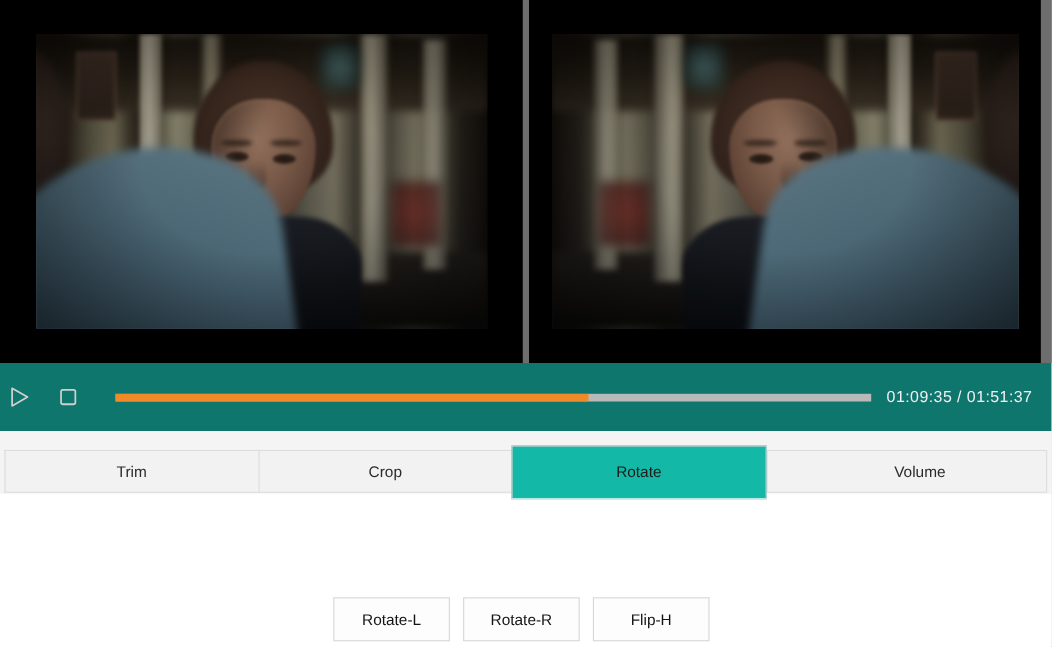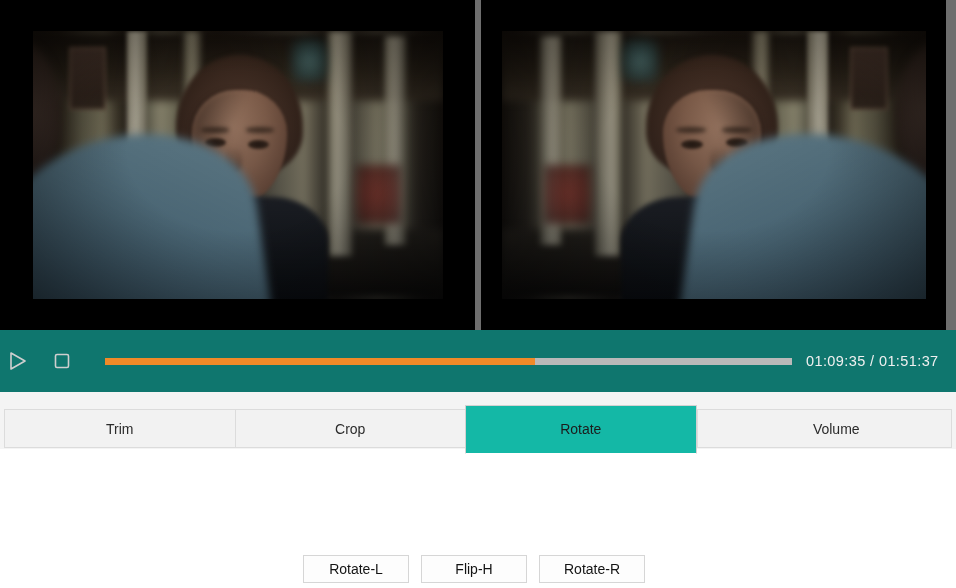--- a/index.html
+++ b/index.html
@@ -371,21 +371,21 @@
     justify-content: center;
     padding-bottom: 5px;
   }
   .action-row {
     display: flex;
     gap: 12px;
     margin-left: -8px;
   }
   .action-btn {
     min-width: 106px;
-    height: 28px;
+    height: 40px;
     padding: 0 14px;
     background: #fdfdfd;
     border: 1px solid #d6d6d6;
     font-family: "Liberation Sans", sans-serif;
     font-size: 14px;
     color: #141414;
     cursor: pointer;
     display: flex;
     align-items: center;
     justify-content: center;
@@ -506,22 +506,22 @@
           <span>Volume</span>
         </div>
     </div>
 
     <div class="tab-content">
       <div class="action-row">
         <button class="action-btn">
             <span>Rotate-L</span>
           </button>
         <button class="action-btn">
-            <span>Flip-H</span>
+            <span>Rotate-R</span>
           </button>
         <button class="action-btn">
-            <span>Rotate-R</span>
+            <span>Flip-H</span>
           </button>
       </div>
     </div>
   </div>
 
 </div>
 
 </body></html>

